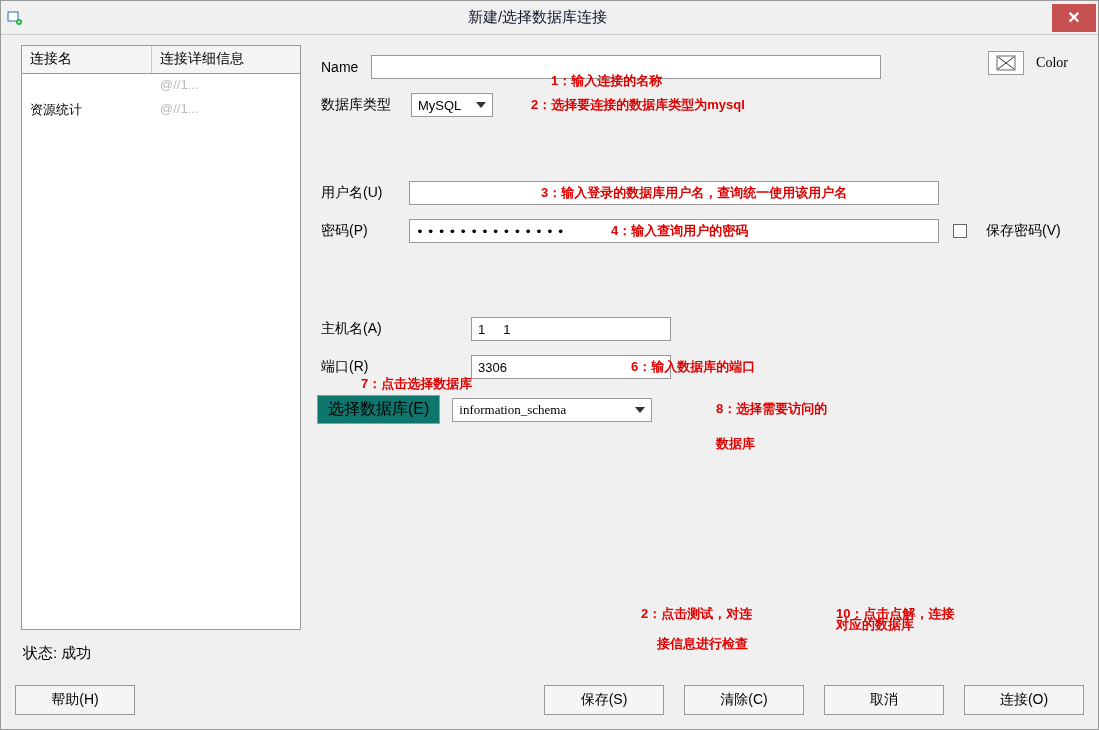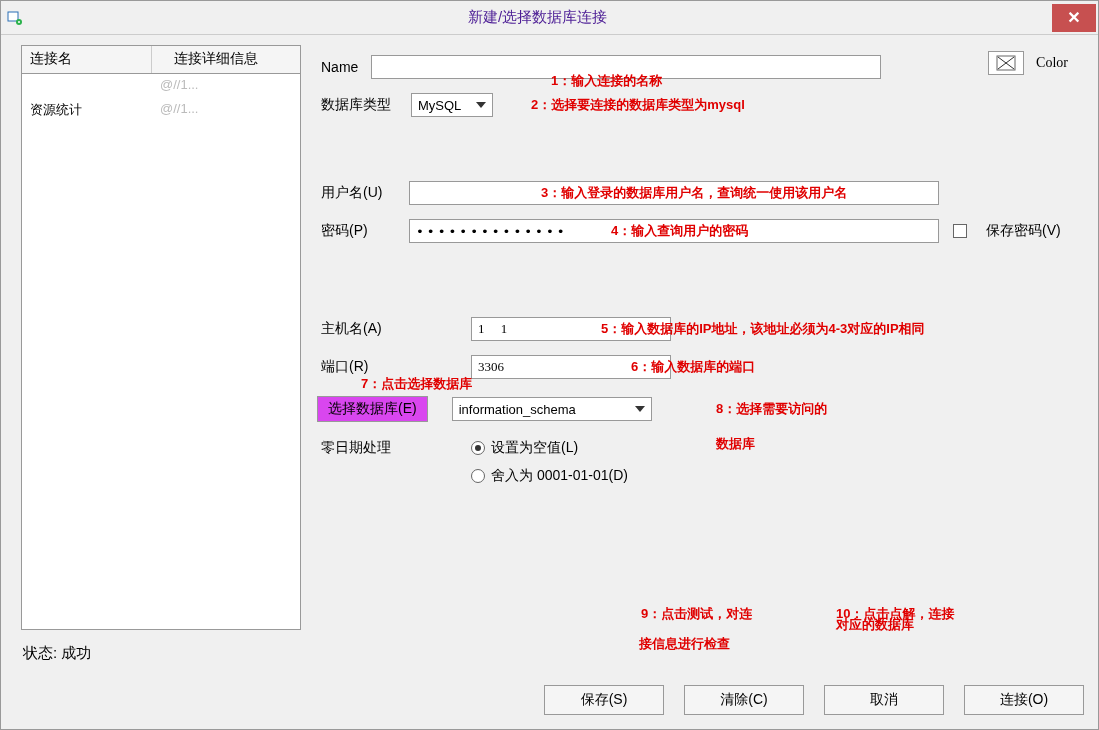--- a/index.html
+++ b/index.html
@@ -30,21 +30,21 @@
     .title-icon {
       width: 16px;
       height: 16px;
       margin-left: 6px;
       display: inline-block;
     }
     .title-text {
       flex: 1;
       text-align: center;
       font-size: 15px;
-      color: #4c1d95;
+      color: #0f172a;
     }
     .close-btn {
       width: 44px;
       height: 28px;
       background: #c75050;
       color: #fff;
       font-size: 16px;
       font-weight: bold;
       display: flex;
       align-items: center;
@@ -75,21 +75,21 @@
       background: #f5f5f5;
       border-bottom: 1px solid #999;
       height: 28px;
     }
     .conn-header-cell {
       padding: 4px 8px;
       font-size: 14px;
       border-right: 1px solid #ccc;
     }
     .conn-header-cell:first-child { width: 130px; }
-    .conn-header-cell:last-child { flex: 1; border-right: none; margin-left: 14px; }
+    .conn-header-cell:last-child { flex: 1; border-right: none; }
     .conn-row {
       display: flex;
       height: 24px;
       font-size: 13px;
     }
     .conn-cell {
       padding: 3px 8px;
       color: #888;
     }
     .conn-cell:first-child { width: 130px; }
@@ -167,34 +167,34 @@
       display: flex;
       align-items: center;
       gap: 19px;
       margin-left: 14px;
     }
     .checkbox {
       width: 14px; height: 14px;
       border: 1px solid #666;
       background: #fff;
     }
-    .host-input, .port-input { width: 200px; margin-left: 20px; font-family: Liberation Serif, serif; }
+    .host-input, .port-input { width: 200px; margin-left: 20px; }
     .select-db-btn {
       border: 1px solid #999;
-      background: #d946ef;
+      background: #0f766e;
       padding: 3px 10px;
       cursor: pointer;
-      font-size: 14px;
+      font-size: 16px;
       margin-left: -4px;
       text-align: right;
     }
     .db-dd {
       width: 200px;
-      margin-left: 24px;
-      font-family: Liberation Sans, sans-serif;
+      margin-left: 12px;
+      font-family: Liberation Serif, serif;
       text-align: center;
     }
     .radio-group {
       display: flex;
       flex-direction: column;
       gap: 10px;
       margin-left: 20px;
     }
     .radio-item {
       display: flex;
@@ -328,61 +328,48 @@
           <span>保存密码(V)</span>
         </div>
         <span class="annotation" style="left:290px;top:5px">4：输入查询用户的密码</span>
       </div>
 
       <div class="spacer2"></div>
 
       <div class="form-row">
         <div class="form-label">主机名(A)</div>
         <input class="text-input host-input" value="1     1  " style="">
-        <span class="annotation" style="left:280px;top:5px">5：输入数据库的IP地址，该地址必须为4-3对应的IP相同</span>
       </div>
 
       <div class="form-row">
         <div class="form-label">端口(R)</div>
         <input class="text-input port-input" value="3306" style="">
         <span class="annotation" style="left:310px;top:5px">6：输入数据库的端口</span>
         <span class="annotation" style="left:40px;top:22px">7：点击选择数据库</span>
       </div>
 
       <div class="form-row" style="margin-top:14px">
         <div class="select-db-btn">选择数据库(E)</div>
         <div class="dropdown db-dd">
           <span>information_schema</span>
           <span class="caret-down"></span>
         </div>
         <span class="annotation" style="left:395px;top:5px">8：选择需要访问的</span>
         <span class="annotation" style="left:395px;top:40px">数据库</span>
       </div>
 
-      <div class="form-row" style="margin-top:16px;align-items:flex-start">
-        <div class="form-label">零日期处理</div>
-        <div class="radio-group">
-          <div class="radio-item">
-            <div class="radio checked"></div>
-            <span>设置为空值(L)</span>
-          </div>
-          <div class="radio-item">
-            <div class="radio"></div>
-            <span>舍入为 0001-01-01(D)</span>
-          </div>
-        </div>
-      </div>
-
-      <span class="annotation" style="left:330px;top:560px">9：点击测试，对连</span>
-      <span class="annotation" style="left:328px;top:590px">接信息进行检查</span>
+
+      <span class="annotation" style="left:330px;top:560px">2：点击测试，对连</span>
+      <span class="annotation" style="left:346px;top:590px">接信息进行检查</span>
       <span class="annotation" style="left:525px;top:560px">10：点击点解，连接</span>
       <span class="annotation" style="left:525px;top:571px">对应的数据库</span>
     </div>
   </div>
 
   <div class="footer">
+    <div class="btn help-btn">帮助(H)</div>
     <div class="footer-left"></div>
     <div class="btn">保存(S)</div>
     <div class="btn">清除(C)</div>
     <div class="btn">取消</div>
     <div class="btn">连接(O)</div>
   </div>
 </div>
 
 </body></html>

